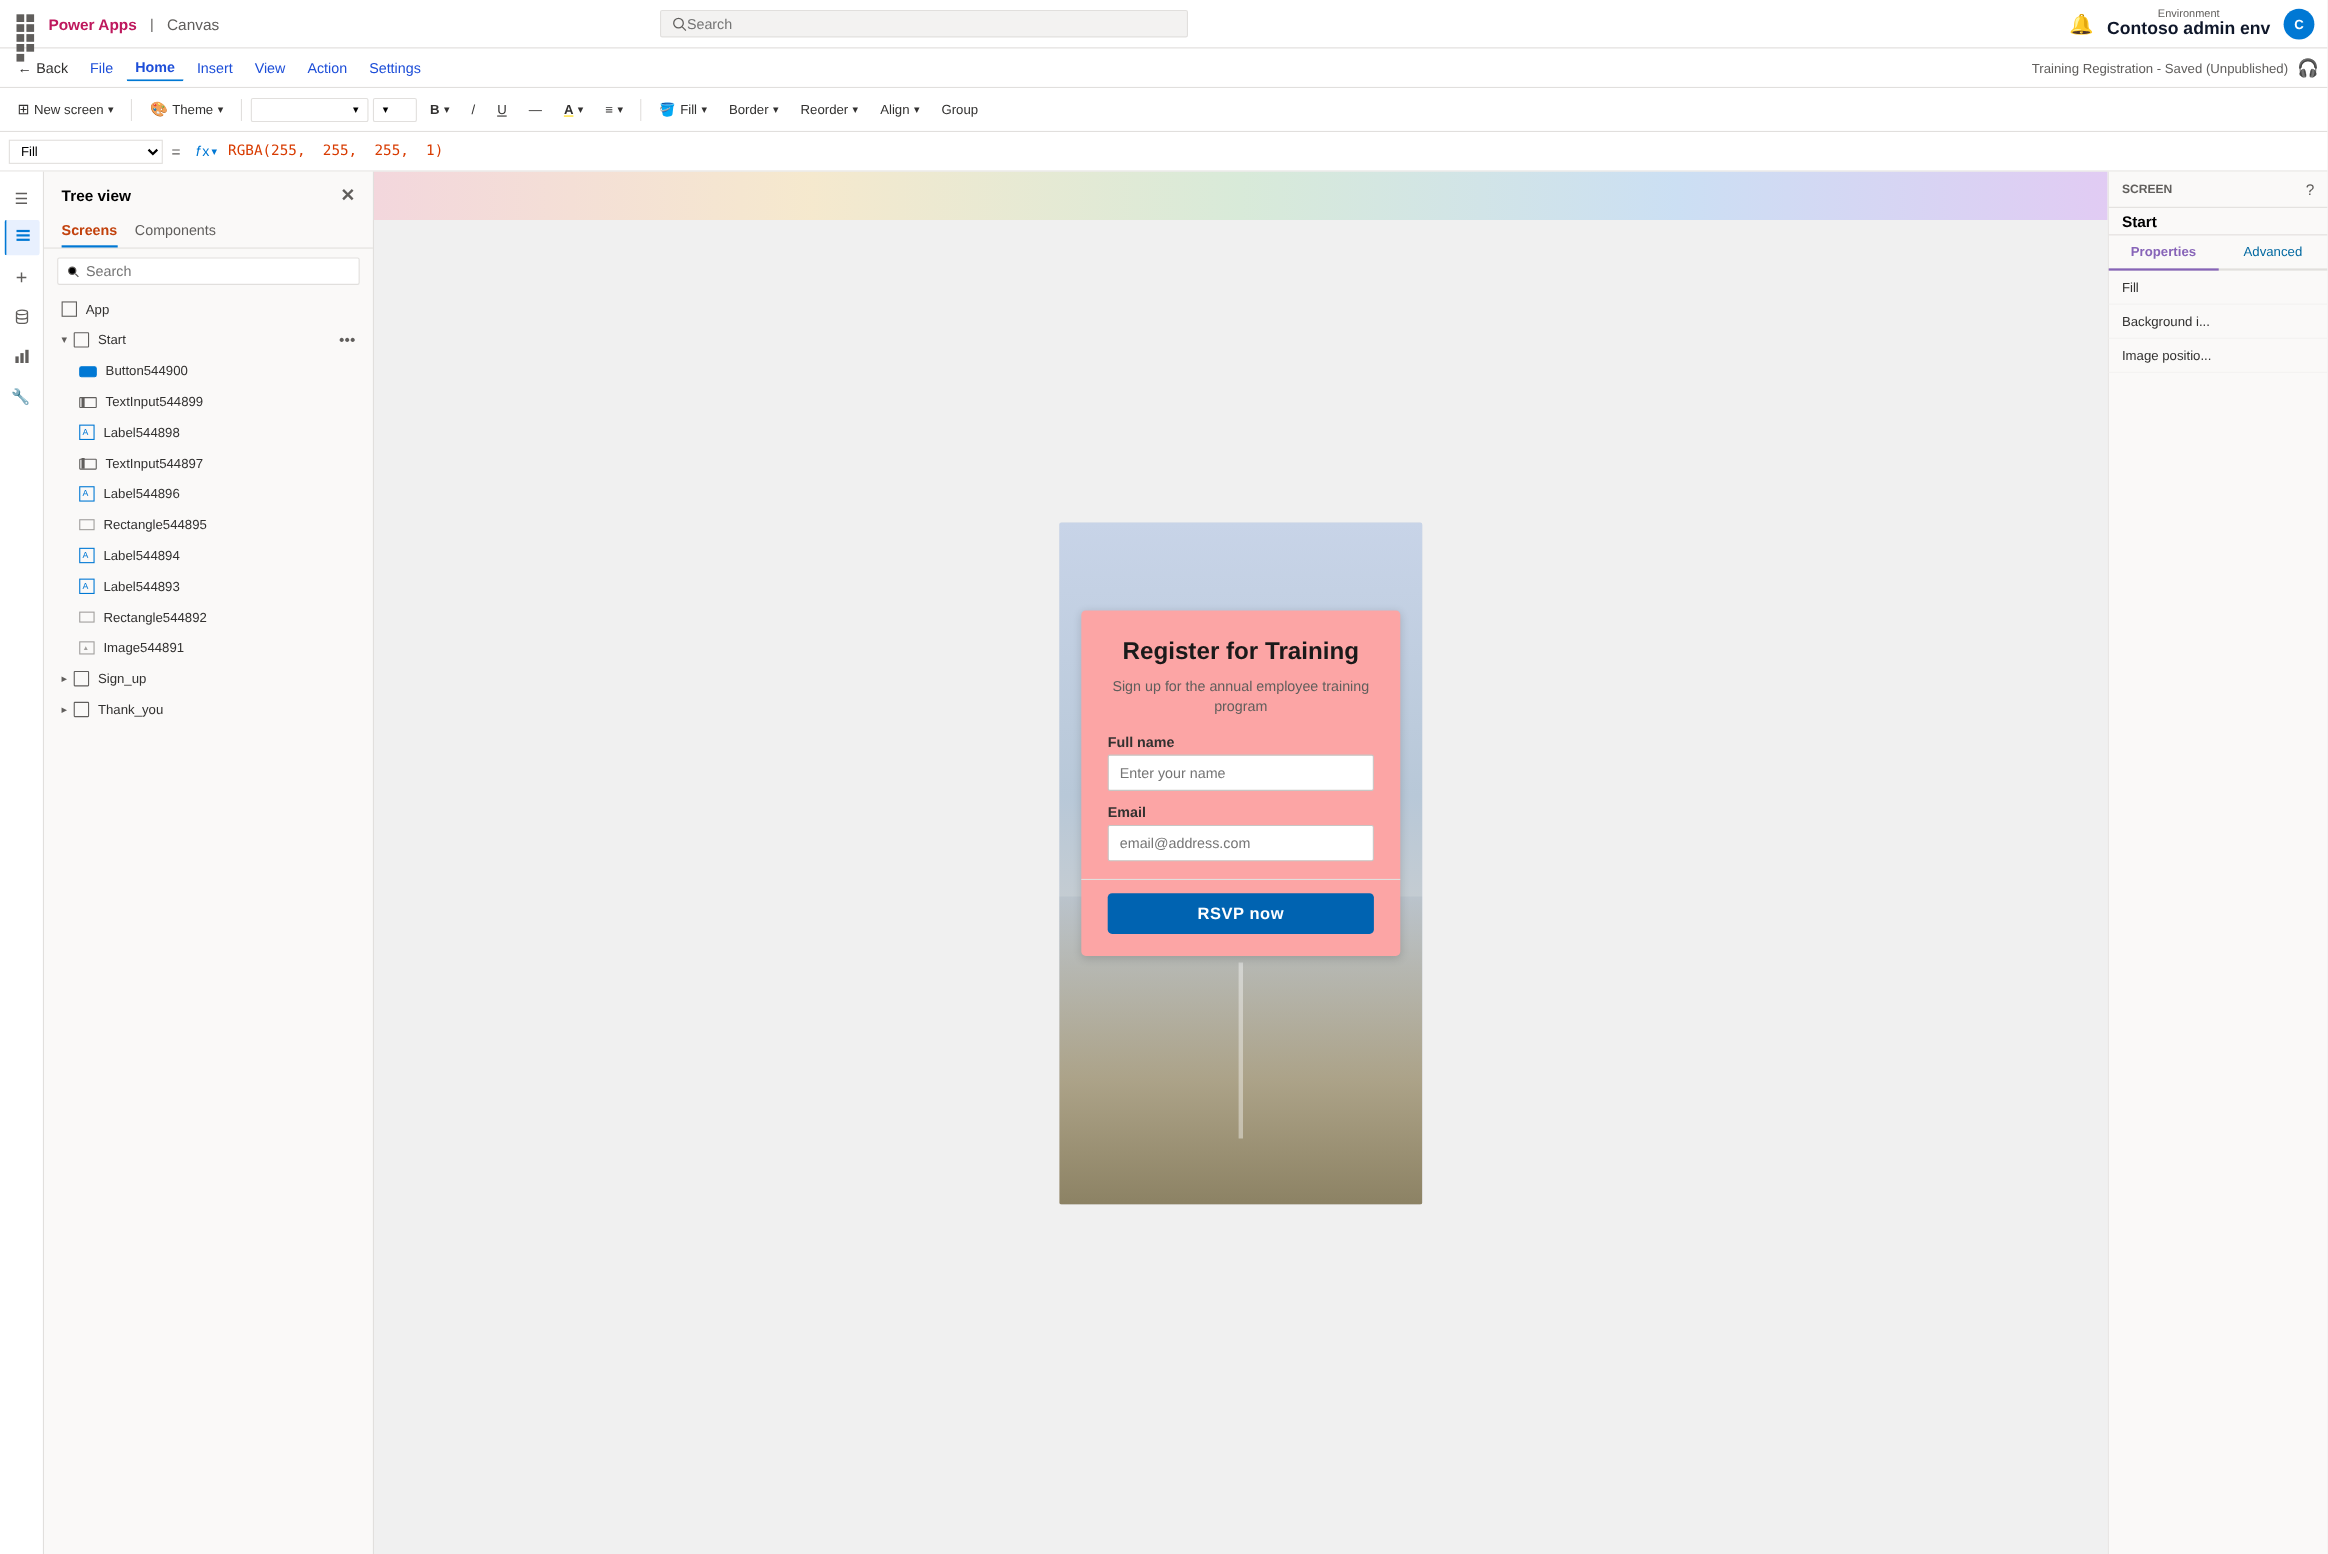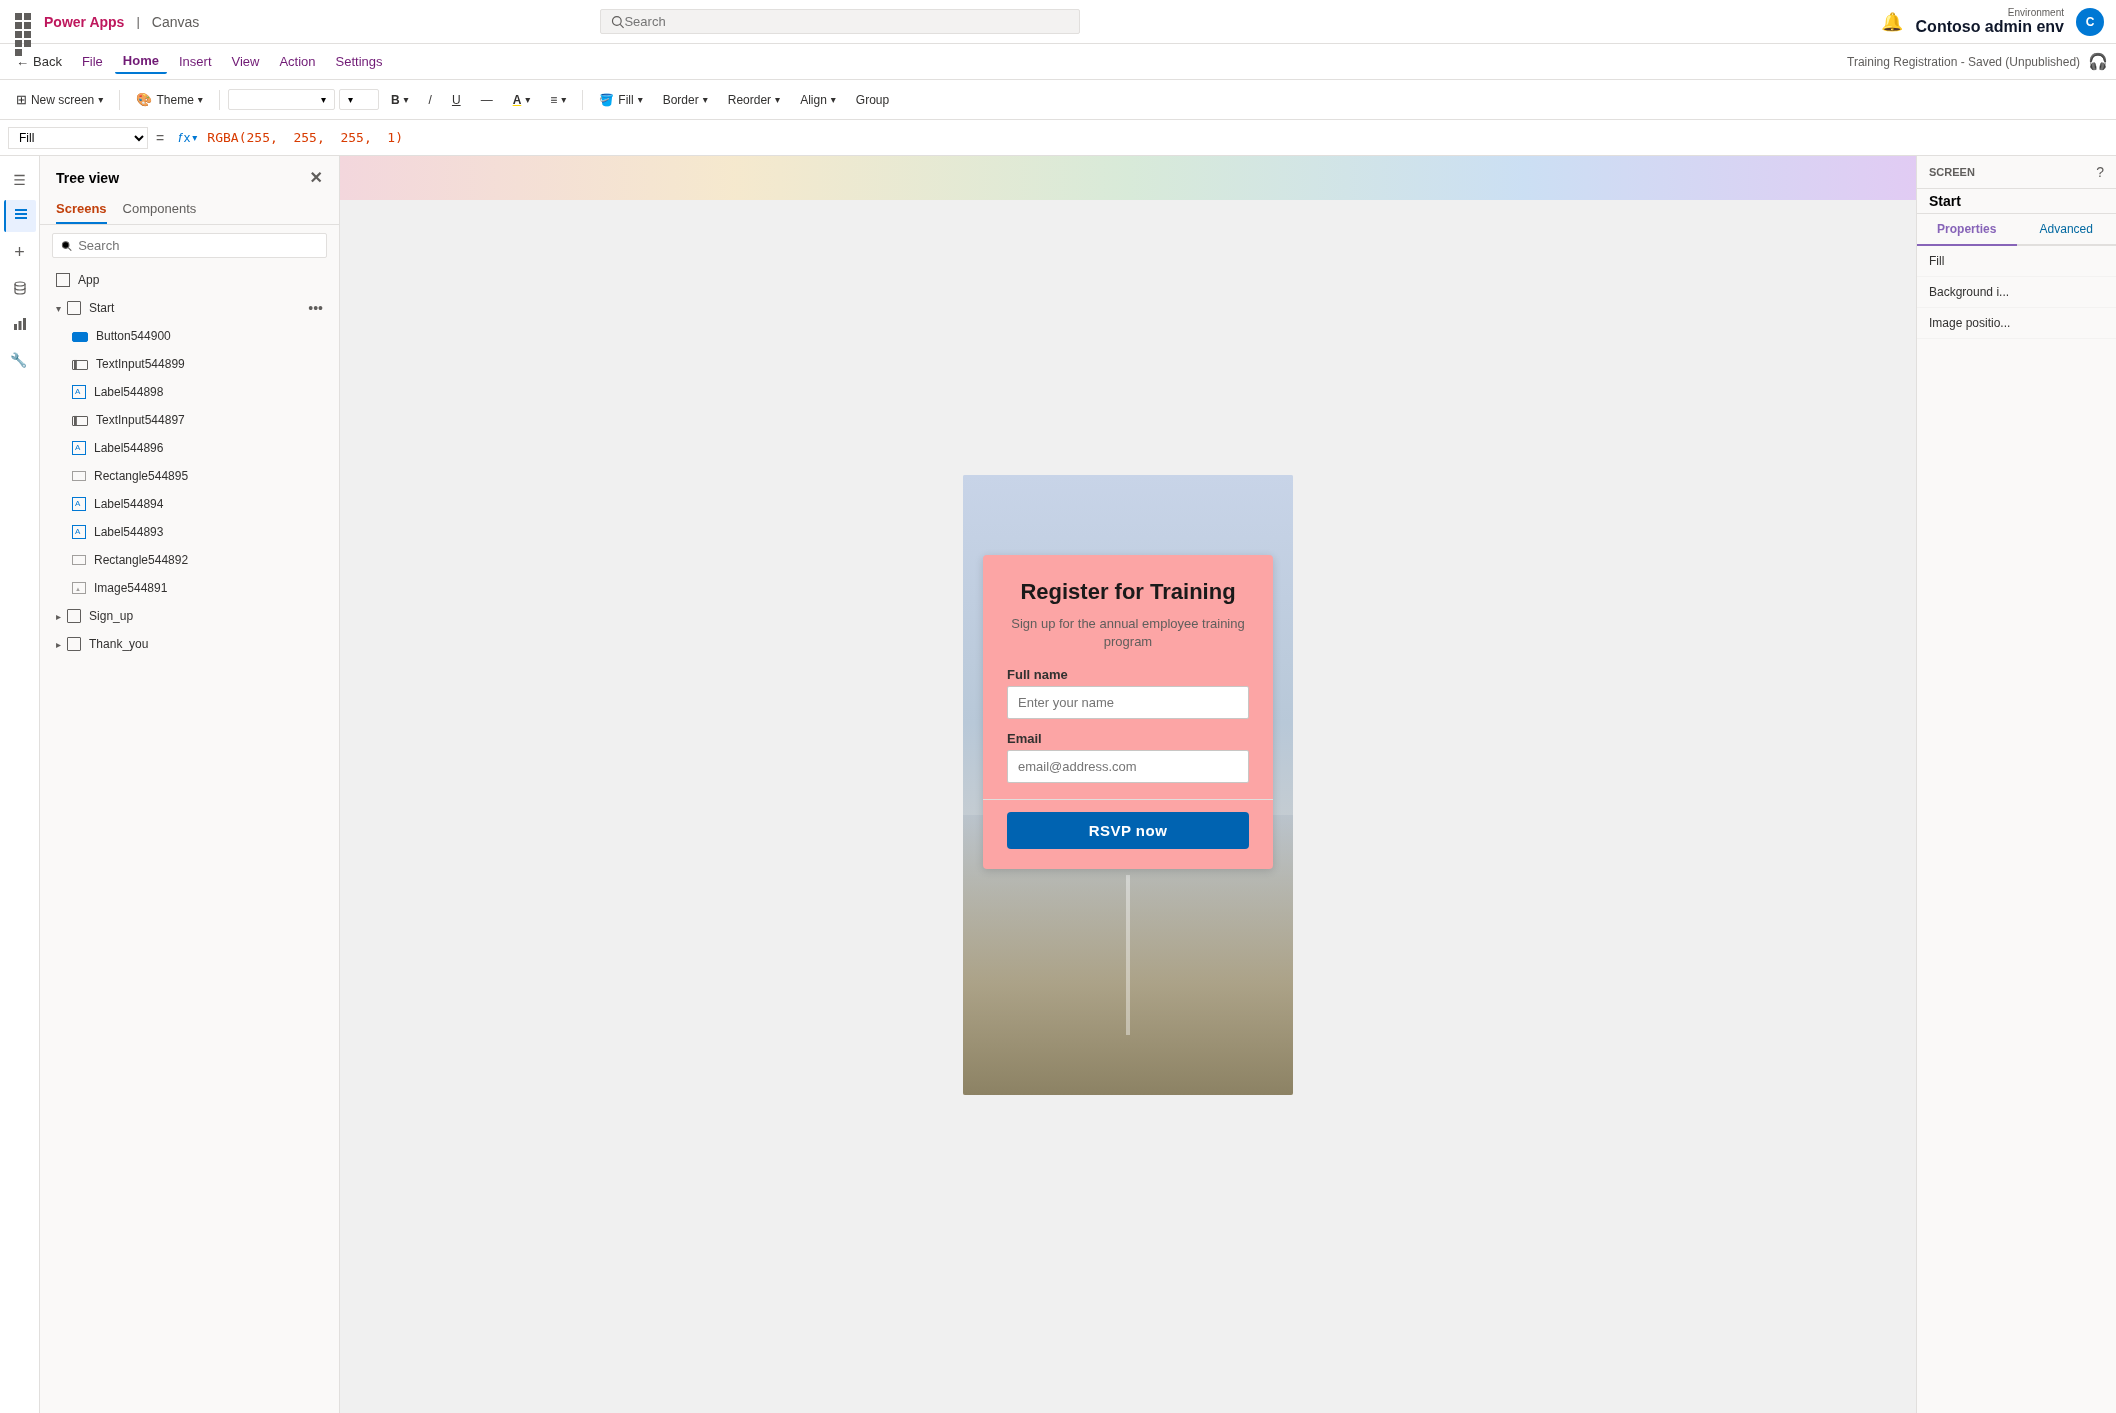--- a/index.html
+++ b/index.html
@@ -27,21 +27,21 @@
     .top-bar-right { display: flex; align-items: center; gap: 12px; margin-left: auto; }
     .env-info { text-align: right; font-size: 11px; color: #605e5c; }
     .env-name { font-weight: 600; font-size: 16px; color: #0f172a; }
 
     
     .menu-bar {
       display: flex; align-items: center; height: 36px; padding: 0 8px;
       background: #fff; border-bottom: 1px solid #e1dfdd;
       gap: 4px;
     }
-    .menu-item { padding: 4px 8px; cursor: pointer; font-size: 13px; color: #701a75; border-radius: 2px; }
+    .menu-item { padding: 4px 8px; cursor: pointer; font-size: 13px; color: #1d4ed8; border-radius: 2px; }
     .menu-item.active { font-weight: 700; border-bottom: 2px solid #0078d4; }
     .menu-back { display: flex; align-items: center; gap: 4px; padding: 4px 8px; cursor: pointer; color: #323130; font-size: 13px; }
     .title-bar-right { margin-left: auto; font-size: 12px; color: #605e5c; display: flex; align-items: center; gap: 8px; }
 
     
     .toolbar {
       display: flex; align-items: center; height: 40px; padding: 0 8px;
       background: #fff; border-bottom: 1px solid #e1dfdd; gap: 4px;
     }
     .toolbar-btn {
@@ -217,21 +217,21 @@
   <div class="search-bar">
     <svg width="14" height="14" viewBox="0 0 14 14" fill="none">
       <circle cx="6" cy="6" r="4.5" stroke="#605e5c" stroke-width="1.2"></circle>
       <line x1="9.5" y1="9.5" x2="13" y2="13" stroke="#605e5c" stroke-width="1.2"></line>
     </svg>
     <input type="text" placeholder="Search" style="">
   </div>
   <div class="top-bar-right">
     <div style="font-size:18px;color:#605e5c;cursor:pointer;">🔔</div>
     <div class="env-info">
-      <div style="font-size:10px;color:#605e5c;">Environment</div>
+      <div style="font-size:10px;color:#605e5c;text-align:center;">Environment</div>
       <div class="env-name">Contoso admin env</div>
     </div>
     <div style="width:28px;height:28px;border-radius:50%;background:#0078d4;color:#fff;display:flex;align-items:center;justify-content:center;font-size:12px;font-weight:700;cursor:pointer;">C</div>
   </div>
 </div>
 
 <div class="menu-bar">
   <div class="menu-back">
     <span>←</span>
     <span>Back</span>

